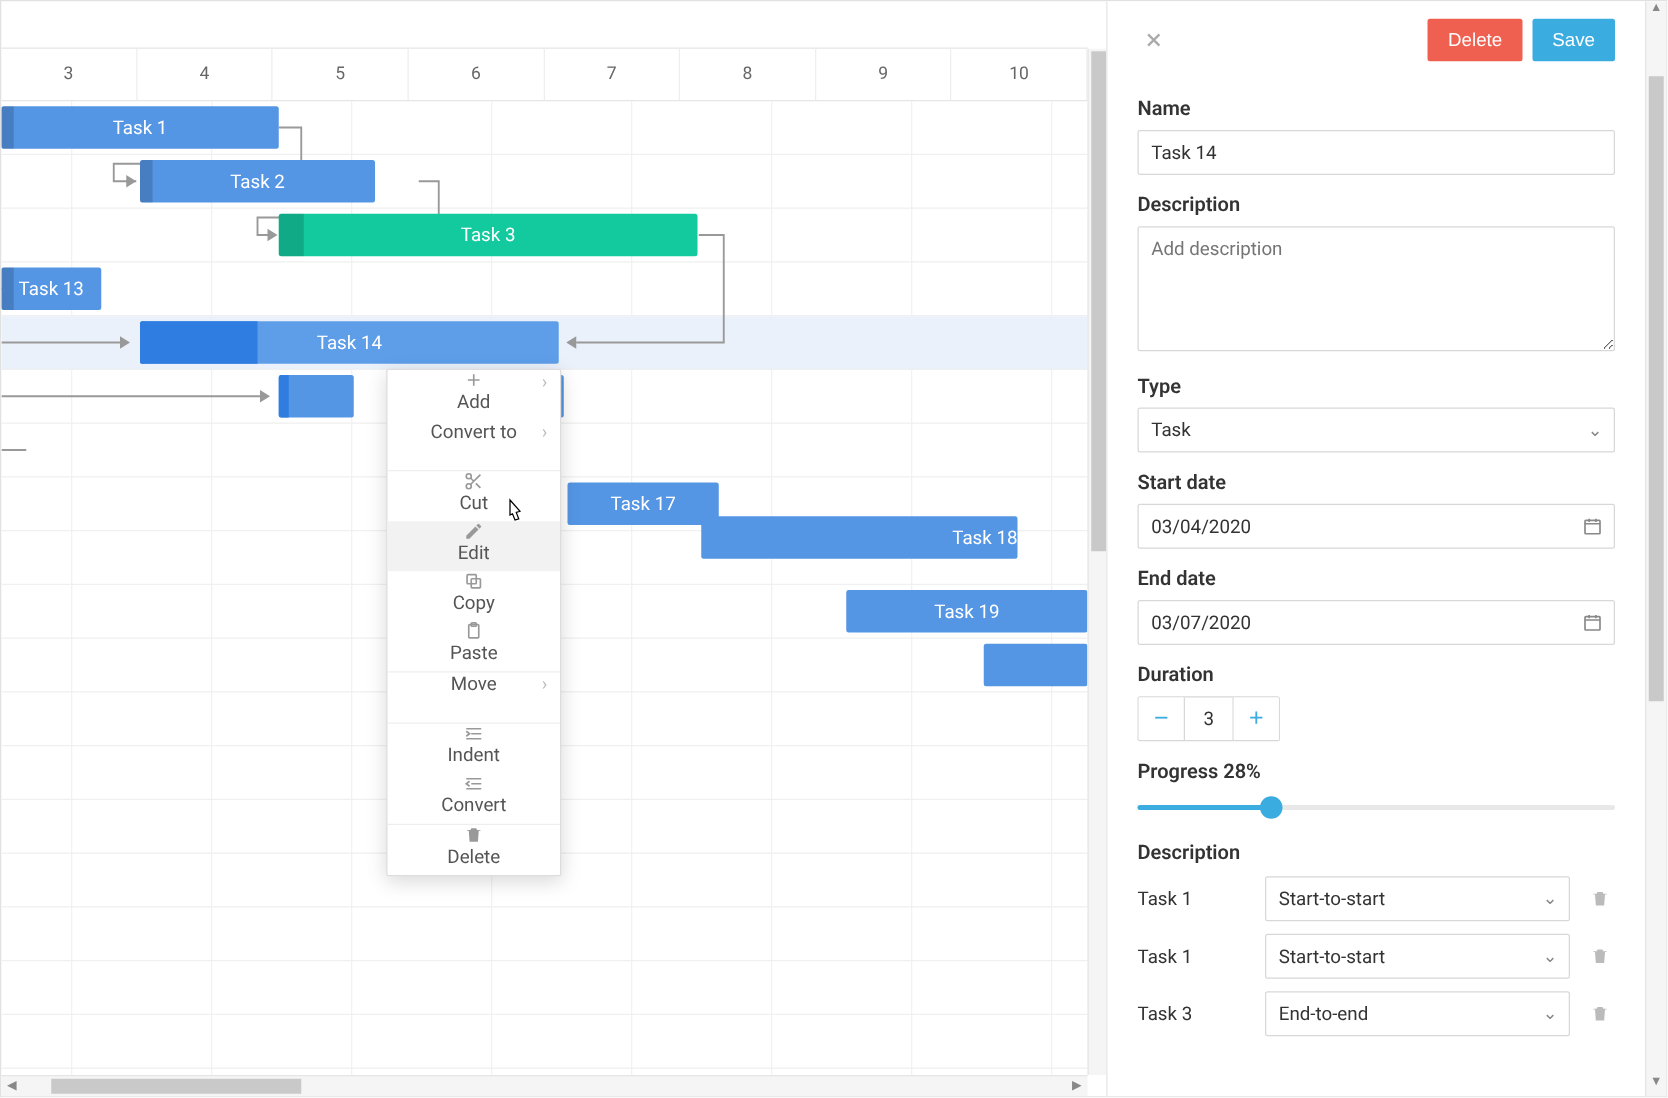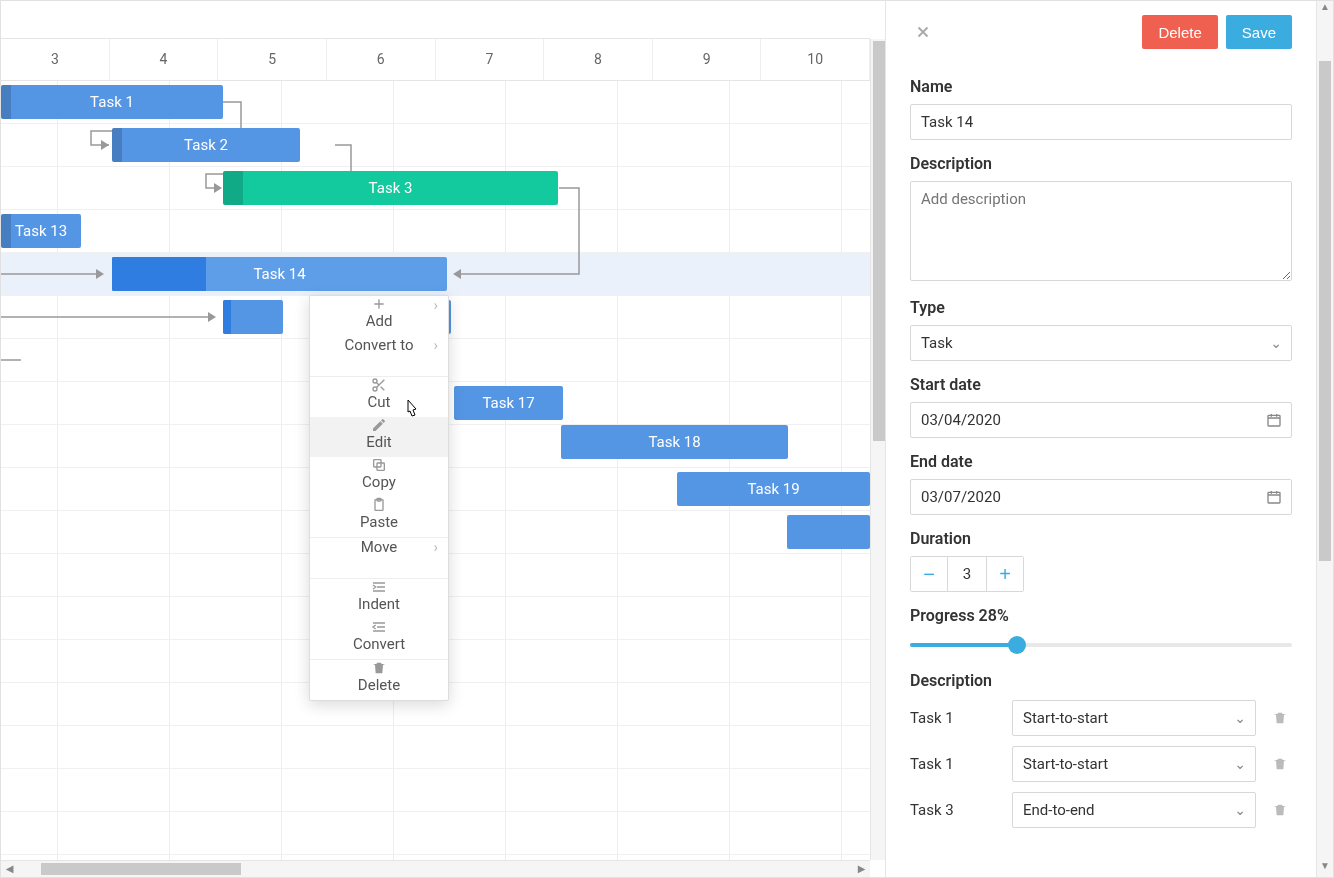--- a/index.html
+++ b/index.html
@@ -154,24 +154,24 @@
       </div>
       <div class="bar blue-sel" style="top:176px; left:111px; width:335px;">
         <div class="progress" style="width:94px; background:#2f7de1;"></div>
         <span class="label">Task 14</span>
       </div>
       <div class="bar blue" style="top:219px; left:222px; width:60px;">
         <div class="progress" style="width:8px; background:#2f7de1;"></div>
       </div>
       <div class="bar blue" style="top:219px; left:444px; width:6px; height:34px; border-radius:2px;"></div>
 
-      <div class="bar blue" style="top:305px; left:453px; width:109px;">
+      <div class="bar blue" style="top:305px; left:453px; width:121px;">
         <span class="label">Task 17</span>
       </div>
-      <div class="bar blue" style="top:344px; left:560px; width:227px;">
+      <div class="bar blue" style="top:332px; left:560px; width:253px;justify-content:flex-end;">
         <span class="label">Task 18</span>
       </div>
       <div class="bar blue" style="top:391px; left:676px; width:193px;">
         <span class="label">Task 19</span>
       </div>
       <div class="bar blue" style="top:434px; left:786px; width:83px;"></div>
     </div>
 
     <div class="context-menu">
       <div class="cm-item">

